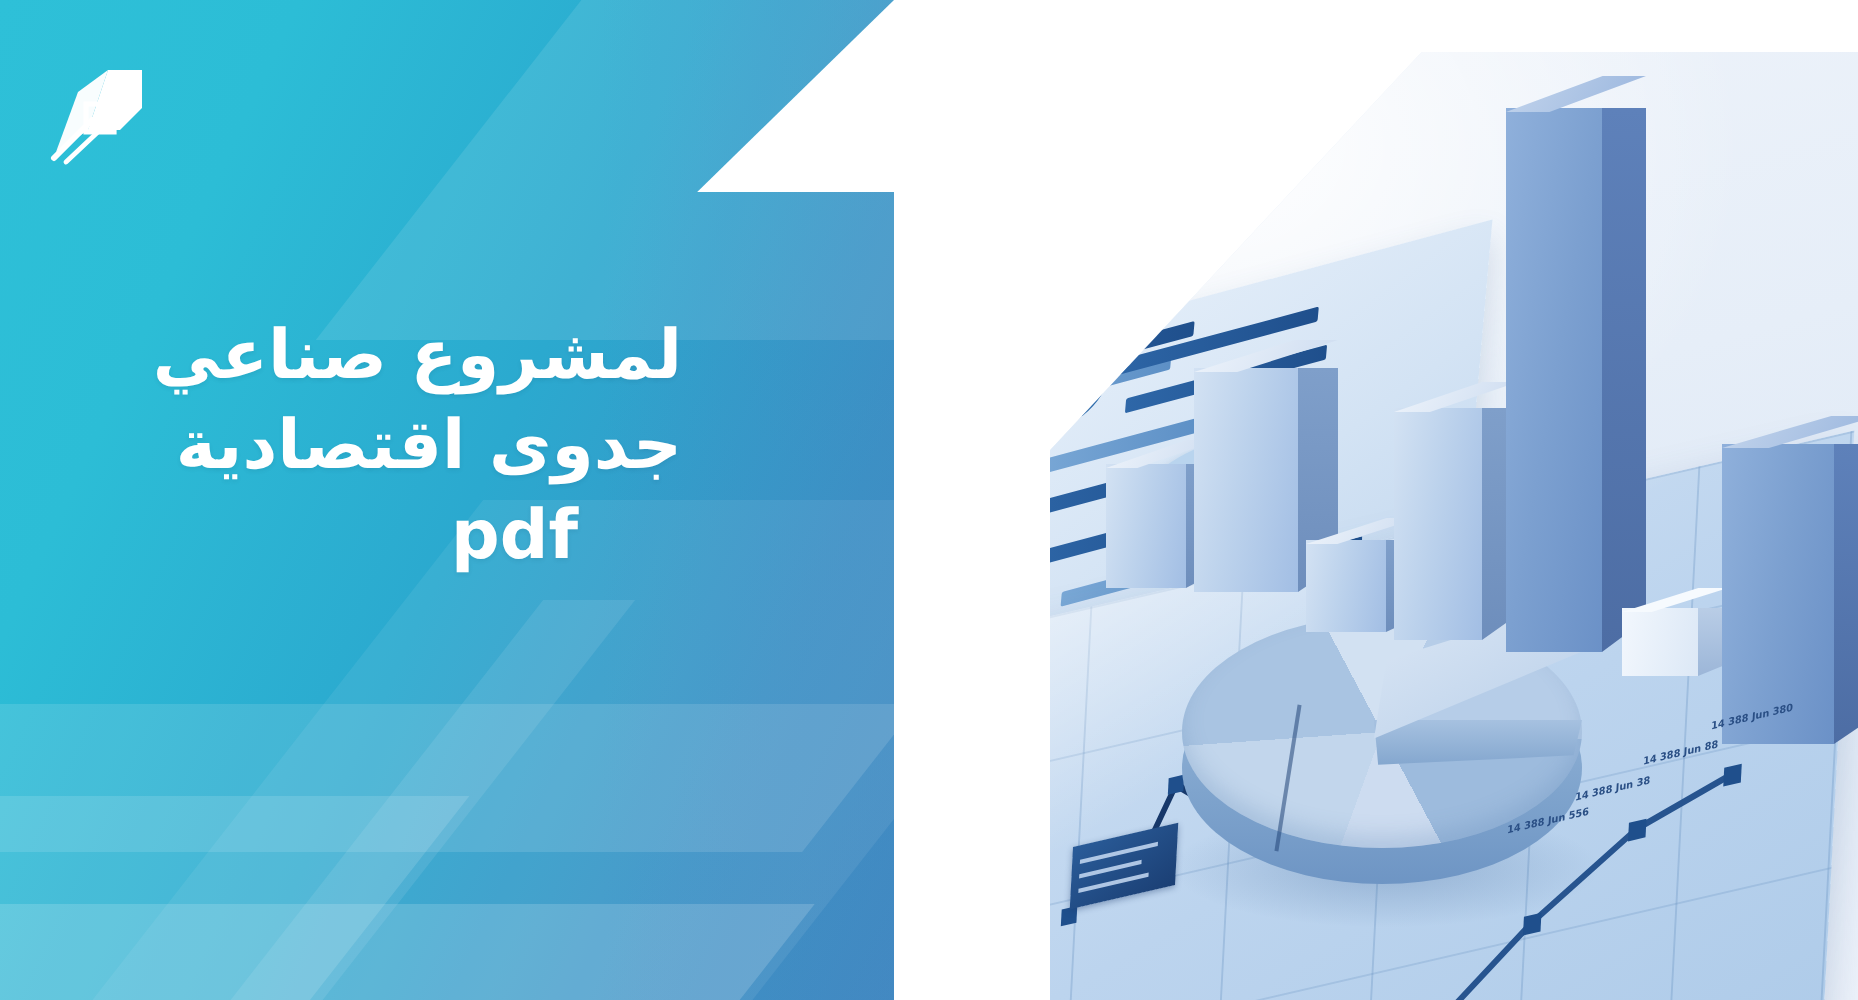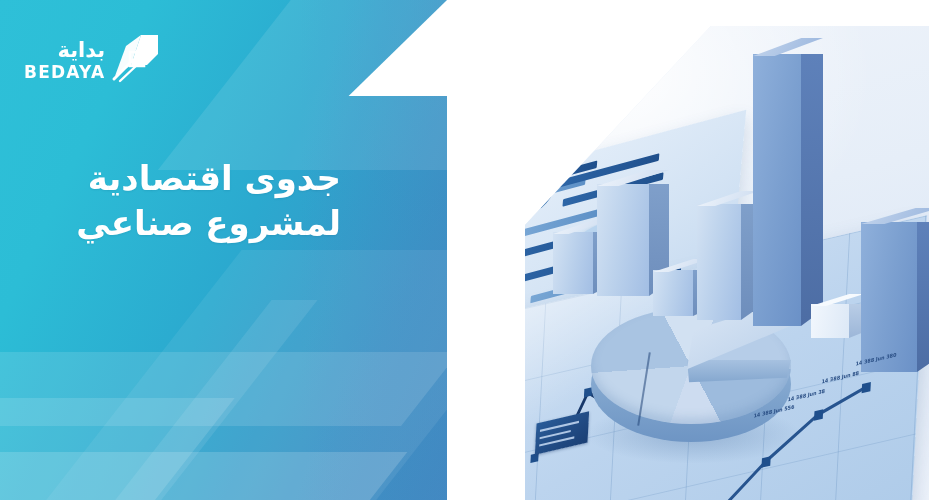--- a/index.html
+++ b/index.html
@@ -253,36 +253,33 @@
     <div class="stripe" id="stripe-a"></div>
     <div class="stripe" id="stripe-d"></div>
     <div class="stripe" id="stripe-e"></div>
     <div class="stripe" id="stripe-b"></div>
     <div class="stripe" id="stripe-g"></div>
     <div class="stripe" id="stripe-c"></div>
 
     <div id="panel-cut-tr2"></div>
 
     <div id="logo">
-      <div id="logo-text">
-        <div id="logo-ar">بداية</div>
-        <div id="logo-en">BEDAYA</div>
-      </div>
       <svg id="logo-mark" viewBox="0 0 52 52">
         <path d="M30 3 L47 3 L47 22 L36 33 L20 33 Z" fill="#ffffff"></path>
         <path d="M30 3 L20 33 L4 44 L15 14 Z" fill="#ffffff" opacity="0.97"></path>
         <path d="M19 20 L33 20 L33 34 L19 34 Z" fill="none" stroke="#ffffff" stroke-width="2.6"></path>
         <path d="M3 47 L22 28" stroke="#ffffff" stroke-width="3" stroke-linecap="round" fill="none"></path>
         <path d="M9 49 L26 33" stroke="#ffffff" stroke-width="2.4" stroke-linecap="round" fill="none"></path>
       </svg>
     </div>
 
     <div id="title-block">
+      <div class="title-line">لمشروع صناعي</div>
       <div class="title-line">جدوى اقتصادية</div>
-      <div class="title-line">لمشروع صناعي</div>
+      <div class="title-line" id="title-line-4">pdf</div>
     </div>
   </div>
 
   <div id="gap"></div>
 
   <div id="photo">
     <div id="photo-inner">
       <div id="photo-bg"></div>
 
       <div id="sheet-top"></div>

